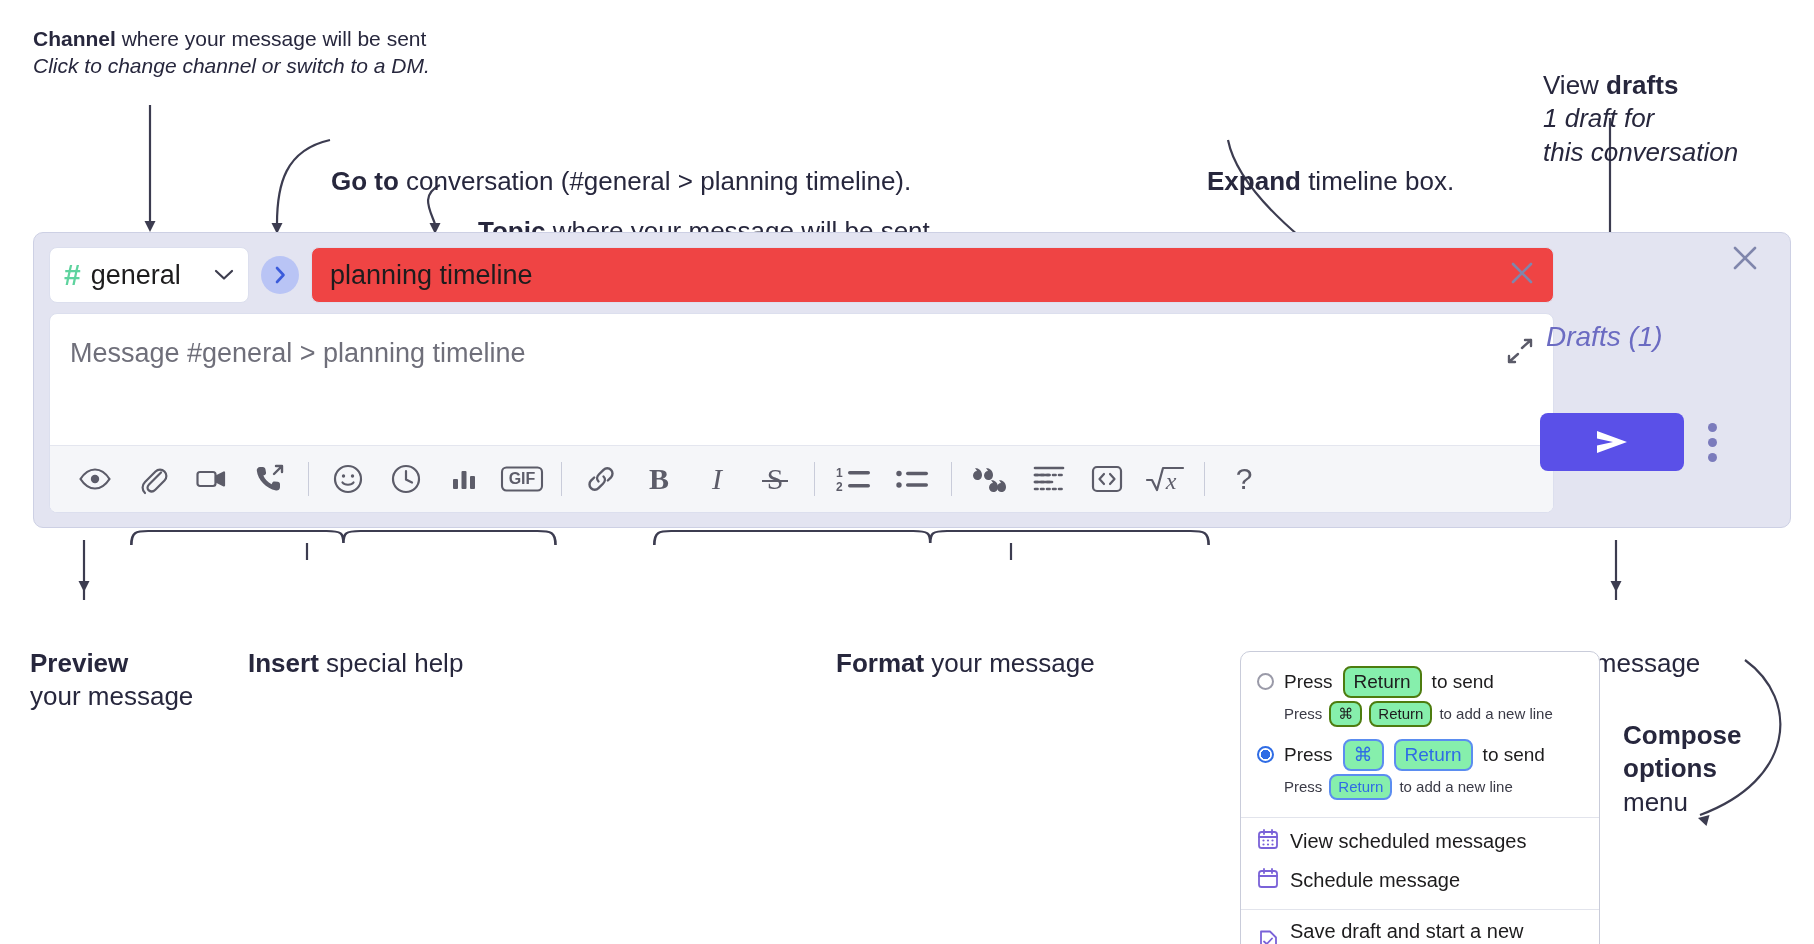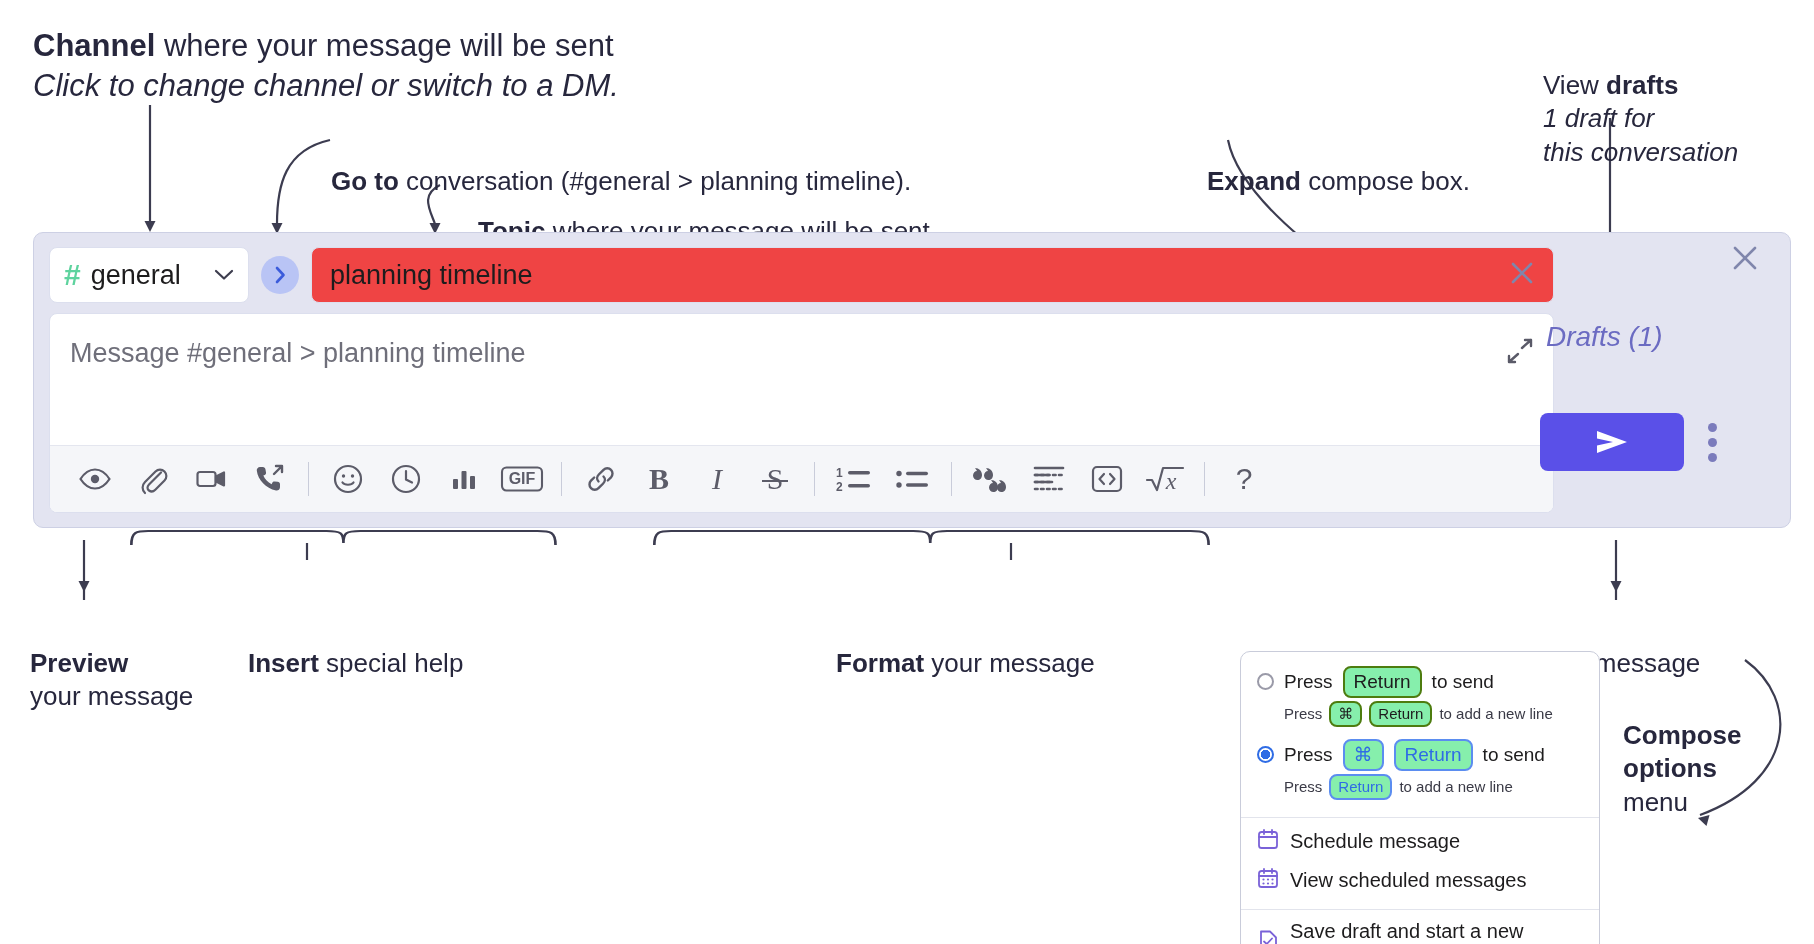--- a/index.html
+++ b/index.html
@@ -9,21 +9,21 @@
     font-family: "Liberation Sans", sans-serif;
     color: #2b2b40;
     overflow: hidden;
   }
   #root { position: relative; width: 1814px; height: 944px; }
 
   
   .anno { position: absolute; color: #27273d; line-height: 1.28; white-space: nowrap; }
   .anno b { font-weight: 700; }
   .anno i { font-style: italic; }
-  .a-lg { font-size: 31px; }
+  .a-lg { font-size: 21px; }
   .a-md { font-size: 26px; margin-top: 43px; }
 
   
   svg.lines { position: absolute; left:0; top:0; width:1814px; height:944px; pointer-events:none; }
 
   
   .compose-outer {
     position: absolute; left: 33px; top: 232px;
     width: 1758px; height: 296px;
     background: #e3e4f1;
@@ -161,21 +161,21 @@
 
   <div class="anno a-md" style="left:331px; top:122px;">
     <b>Go to</b><span> conversation (#general &gt; planning timeline).</span>
   </div>
 
   <div class="anno a-md" style="left:478px; top:172px;">
     <b>Topic</b><span> where your message will be sent</span>
   </div>
 
   <div class="anno a-md" style="left:1207px; top:122px;">
-    <b>Expand</b><span> compose box.</span>
+    <b>Expand</b><span> timeline box.</span>
   </div>
 
   <div class="anno a-md" style="left:1543px; top:26px;">
     <span>View </span><b>drafts</b><br>
     <i>1 draft for</i><br>
     <i>this conversation</i>
   </div>
 
   <div class="compose-outer">
 
@@ -444,49 +444,49 @@
       <span class="key blue">Return</span>
       <span>to send</span>
     </div>
     <div class="sub-row">
       <span>Press</span>
       <span class="key blue">Return</span>
       <span>to add a new line</span>
     </div>
 
     <div class="mdiv"></div>
-
-    <div class="mi">
-      <span>
-        <svg width="22" height="22" viewBox="0 0 22 22" fill="none" stroke="currentColor" stroke-width="1.8" stroke-linecap="round">
-            <rect x="2" y="4" width="18" height="16" rx="2.6"></rect>
-            <path d="M2 9 L20 9 M7 2 L7 6 M15 2 L15 6"></path>
-          </svg>
-      </span>
-      <span>Schedule message</span>
-    </div>
 
     <div class="mi">
       <span>
         <svg width="22" height="22" viewBox="0 0 22 22" fill="none" stroke="currentColor" stroke-width="1.8" stroke-linecap="round">
             <rect x="2" y="4" width="18" height="16" rx="2.6"></rect>
             <path d="M2 9 L20 9 M7 2 L7 6 M15 2 L15 6"></path>
             <g fill="currentColor" stroke="none">
               <circle cx="6.5" cy="12.5" r="1.1"></circle>
               <circle cx="11" cy="12.5" r="1.1"></circle>
               <circle cx="15.5" cy="12.5" r="1.1"></circle>
               <circle cx="6.5" cy="16.5" r="1.1"></circle>
               <circle cx="11" cy="16.5" r="1.1"></circle>
               <circle cx="15.5" cy="16.5" r="1.1"></circle>
             </g>
           </svg>
       </span>
       <span>View scheduled messages</span>
     </div>
 
+    <div class="mi">
+      <span>
+        <svg width="22" height="22" viewBox="0 0 22 22" fill="none" stroke="currentColor" stroke-width="1.8" stroke-linecap="round">
+            <rect x="2" y="4" width="18" height="16" rx="2.6"></rect>
+            <path d="M2 9 L20 9 M7 2 L7 6 M15 2 L15 6"></path>
+          </svg>
+      </span>
+      <span>Schedule message</span>
+    </div>
+
     <div class="mdiv"></div>
 
     <div class="mi">
       <span>
         <svg width="22" height="22" viewBox="0 0 22 22" fill="none" stroke="currentColor" stroke-width="1.8" stroke-linecap="round" stroke-linejoin="round">
             <path d="M4 2.5 L13 2.5 L19 8.5 L19 19.5 L4 19.5 Z"></path>
             <path d="M7 12.5 L9.7 15 L15 9.5"></path>
           </svg>
       </span>
       <span>Save draft and start a new message</span>

